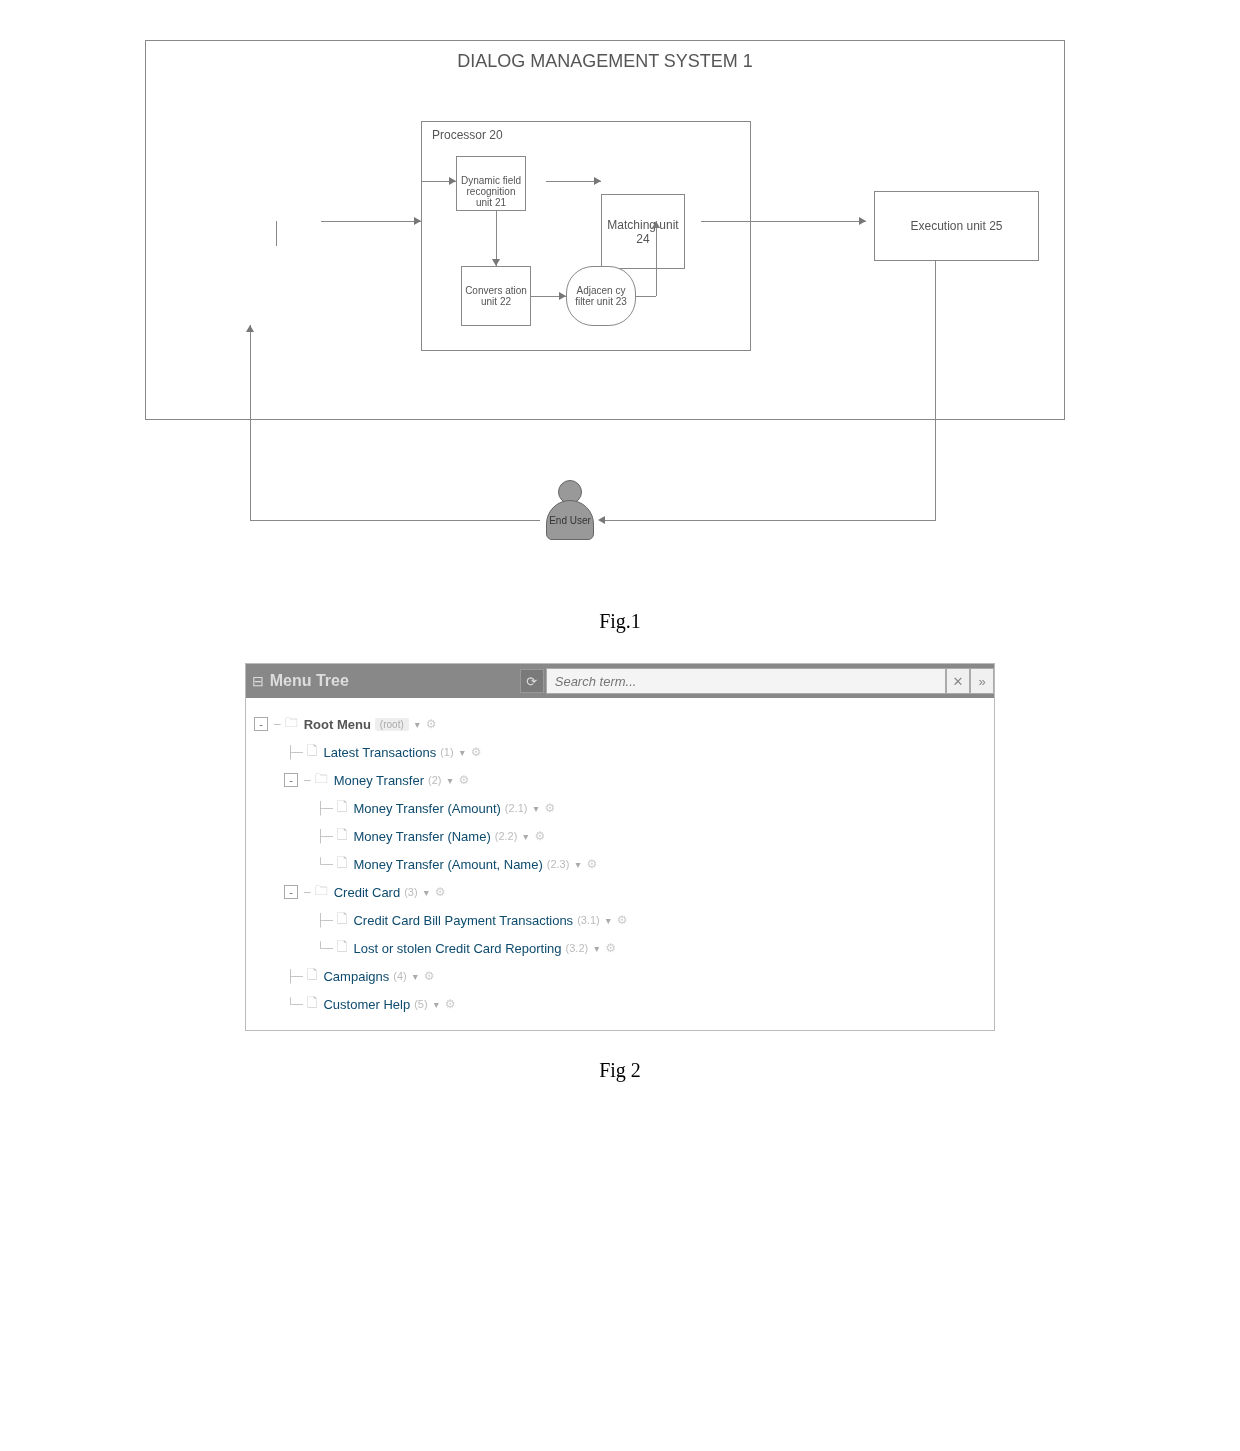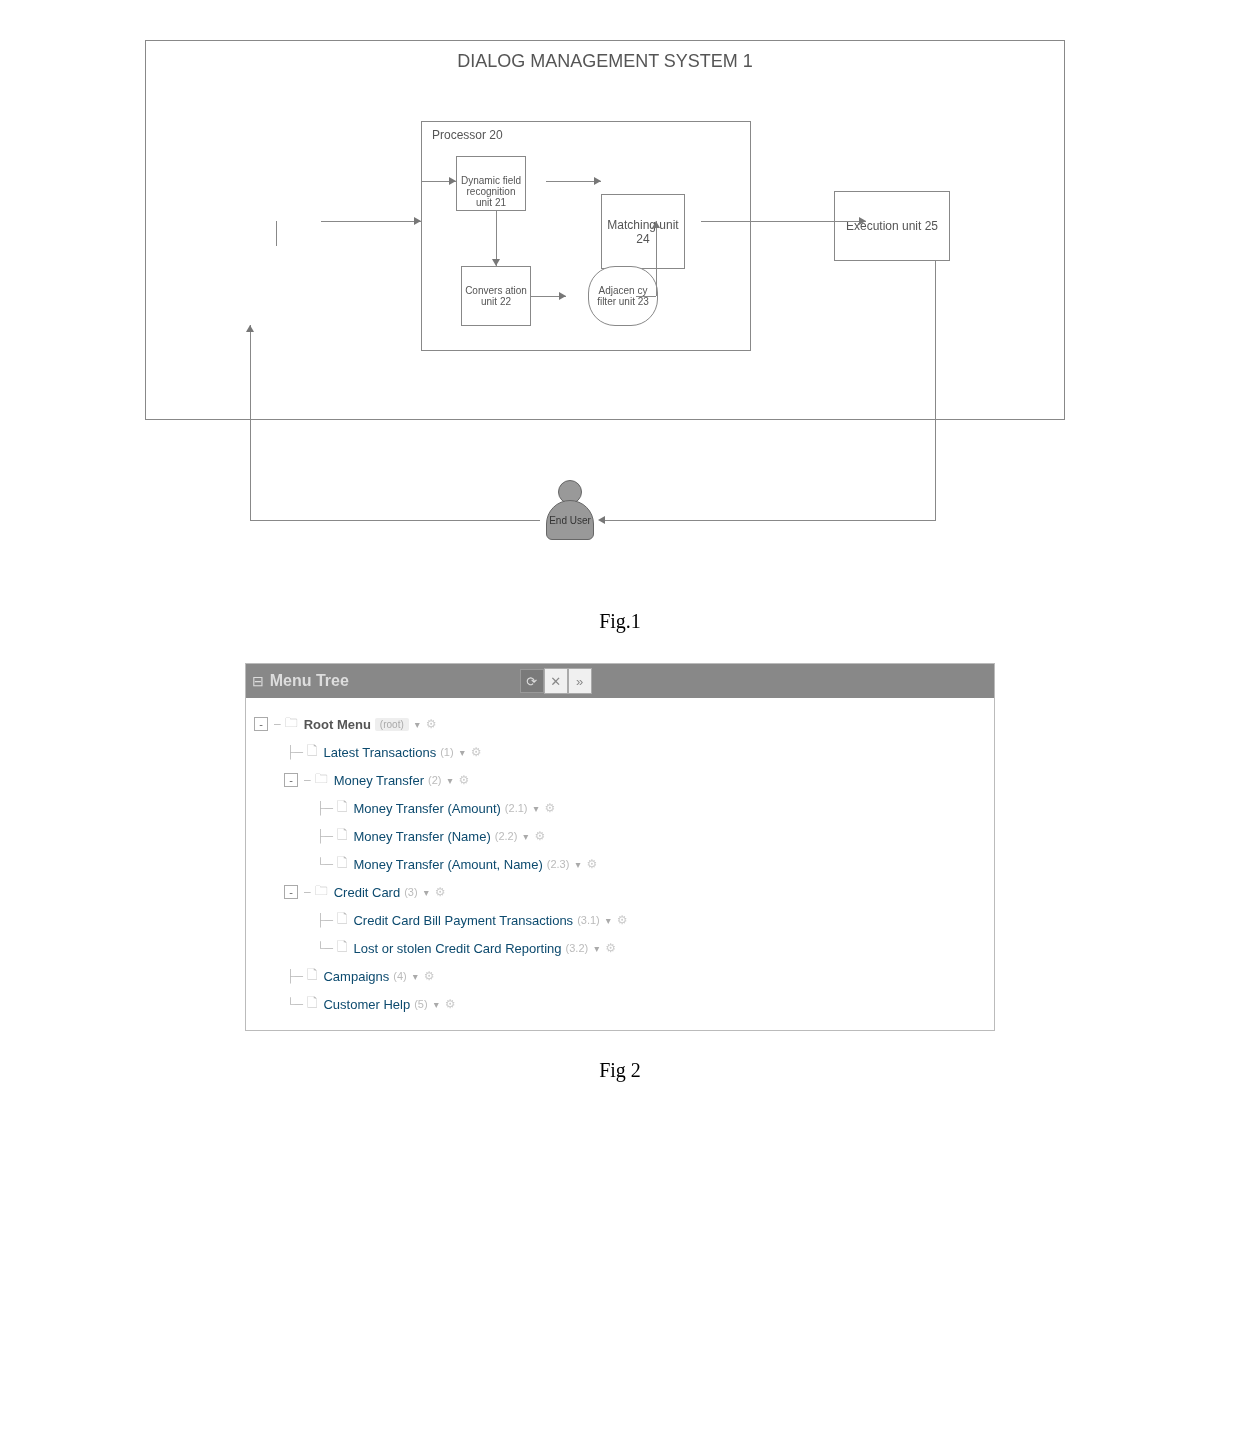--- a/index.html
+++ b/index.html
@@ -148,25 +148,25 @@
 
     <div class="box" style="left:310px; top:115px; width:70px; height:55px; font-size:10px;justify-content:flex-end;">
       <span>Dynamic field recognition unit  21</span>
     </div>
     <div class="box" style="left:455px; top:105px; width:84px; height:75px;margin-top:48px;">
       <span>Matching unit  24</span>
     </div>
     <div class="box" style="left:315px; top:225px; width:70px; height:60px; font-size:10px;">
       <span>Convers ation unit  22</span>
     </div>
-    <div class="box" style="left:442px; top:225px; width:70px; height:60px; font-size:10px;border-radius:27px;">
+    <div class="box" style="left:420px; top:225px; width:70px; height:60px; font-size:10px;border-radius:27px;">
       <span>Adjacen cy filter unit  23</span>
     </div>
 
-    <div class="box" style="left:688px; top:150px; width:116px; height:70px;">
+    <div class="box" style="left:728px; top:150px; width:165px; height:70px;">
       <span>Execution unit  25</span>
     </div>
 
     <div class="line" style="left:175px; top:180px; width:100px; height:1px;"></div>
     <div class="arrow-head right" style="left:268px; top:176px;"></div>
 
     <div class="line" style="left:275px; top:140px; width:35px; height:1px;"></div>
     <div class="arrow-head right" style="left:303px; top:136px;"></div>
 
     <div class="line" style="left:400px; top:140px; width:55px; height:1px;"></div>
@@ -203,20 +203,21 @@
   <div class="line" style="left:105px; top:285px; width:1px; height:196px;"></div>
   <div class="arrow-head up" style="left:101px; top:285px;"></div>
 </div>
 <div class="fig-caption">Fig.1</div>
 
 <div class="panel">
   <div class="panel-header">
     <span class="panel-header-icon">⊟</span>
     <span class="panel-title">Menu Tree</span>
     <span class="refresh-btn">⟳</span>
+    <input class="search-input" placeholder="Search term..." style="">
     <span class="header-btn">✕</span>
     <span class="header-btn">»</span>
   </div>
   <div class="tree-body" id="tree-body">
 
   <div class="tree-row">
         <span class="toggle">-</span>
         <span class="conn">–</span>
         <span class="folder-icon">🗀</span>
         <span class="node-label bold">Root Menu</span>

